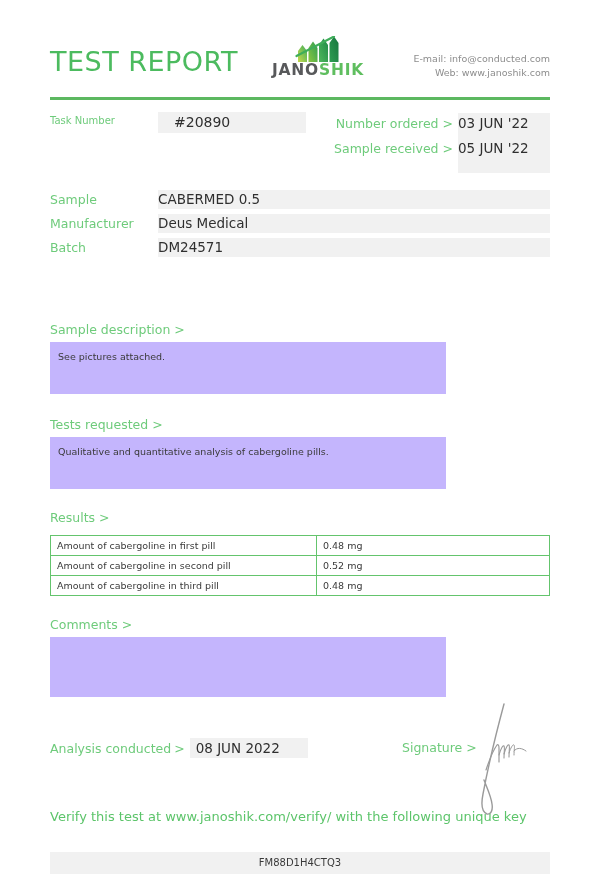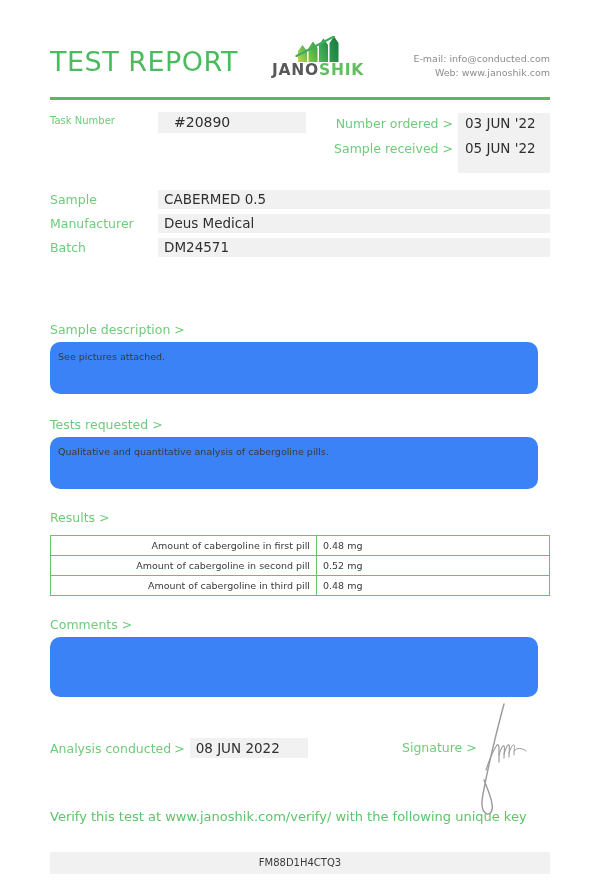--- a/index.html
+++ b/index.html
@@ -132,21 +132,21 @@
   .date-caret {
     font-size: 12.5px;
     color: #6ecb7b;
     margin-right: 5px;
   }
   .date-value {
     display: inline-block;
     background: #f1f1f1;
     font-size: 13.5px;
     color: #2f2f2f;
-    padding: 0 7px;
+    padding: 0 0;
     height: 35px;
     line-height: 21px;
     min-width: 92px;
     box-sizing: border-box;
   }
 
   
   .fields {
     position: absolute;
     left: 50px;
@@ -168,42 +168,41 @@
   .field-value {
     position: absolute;
     left: 108px;
     top: 0;
     right: 0;
     height: 19px;
     line-height: 19px;
     background: #f1f1f1;
     font-size: 13.5px;
     color: #2f2f2f;
-    padding-left: 6px;
+    padding-left: 0;
     box-sizing: border-box;
   }
 
   
   .section-title {
     position: absolute;
     left: 50px;
     font-size: 12.5px;
     color: #6ecb7b;
   }
   .section-box {
     position: absolute;
     left: 50px;
-    width: 488px;
-    background: #3b82f6;
+    width: 396px;
+    background: #c4b5fd;
     font-size: 9.5px;
     color: #3a3a3a;
     padding: 8px 8px 0 8px;
     box-sizing: border-box;
     line-height: 13px;
-    border-radius: 10px;
   }
 
   #sec-desc-title { top: 322px; }
   #sec-desc-box   { top: 342px; height: 52px; }
   #sec-tests-title{ top: 417px; }
   #sec-tests-box  { top: 437px; height: 52px; }
   #sec-results-title { top: 510px; }
   #sec-comments-title { top: 617px; }
   #sec-comments-box { top: 637px; height: 60px; }
 
@@ -217,21 +216,21 @@
     table-layout: fixed;
   }
   .results-table td {
     border: 1px solid #64c46d;
     font-size: 9.5px;
     color: #3a3a3a;
     height: 19px;
     padding: 0 6px;
     background: #ffffff;
   }
-  .results-table td.c-name { width: 253px; text-align: right; }
+  .results-table td.c-name { width: 253px; }
 
   
   .analysis {
     position: absolute;
     left: 50px;
     top: 738px;
     height: 20px;
     white-space: nowrap;
   }
   .analysis-label {

